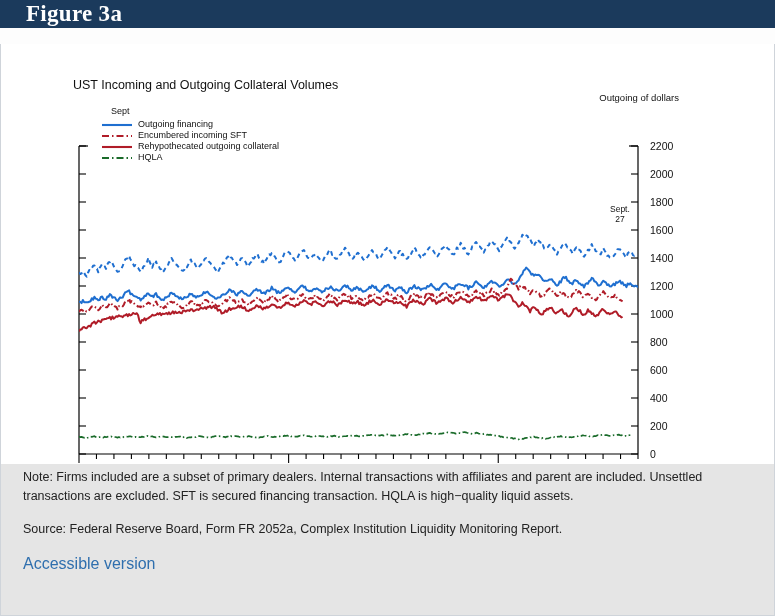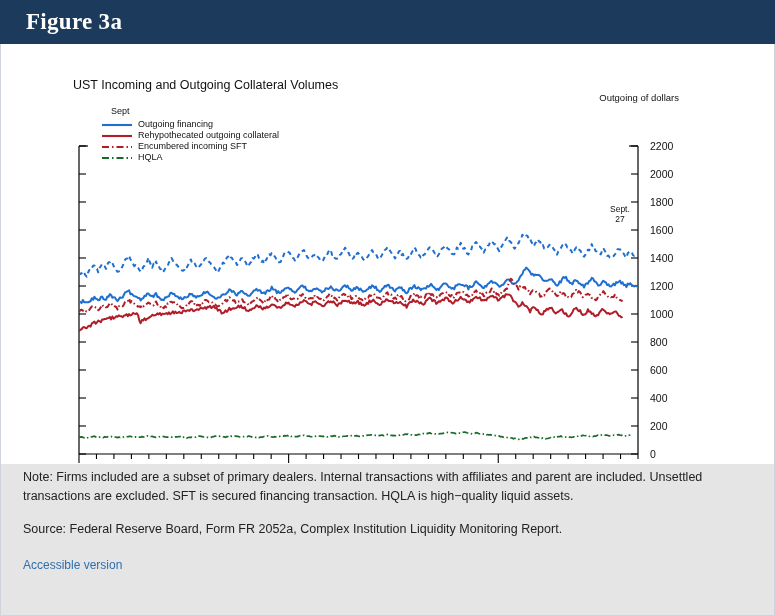--- a/index.html
+++ b/index.html
@@ -10,21 +10,21 @@
     -webkit-font-smoothing:antialiased;
   }
   .figure-card{
     position:relative;
     width:775px;height:616px;
     box-sizing:border-box;
     background:#fdfdfd;
   }
   .figure-header{
     position:absolute;left:0;top:0;
-    width:775px;height:44px;
+    width:775px;height:28px;
     background:#1b3a5c;
     display:flex;align-items:center;
   }
   .figure-header-title{
     color:#ffffff;
     font-family:"Liberation Serif", serif;
     font-size:23px;
     font-weight:700;
     letter-spacing:.3px;
     padding-left:26px;
@@ -85,21 +85,21 @@
   }
   .note-text{
     font-size:12.5px;color:#222;line-height:19px;
     margin:0 0 14px 0;
   }
   .source-text{
     font-size:12.5px;color:#222;line-height:19px;
     margin:0 0 16px 0;
   }
   .accessible-link{
-    font-size:12px;color:#2f6fae;
+    font-size:16px;color:#2f6fae;
     text-decoration:none;cursor:pointer;
   }
 </style>
 </head>
 <body>
 
 <div class="figure-card">
 
   <div class="figure-header">
     <div class="figure-header-title">Figure 3a</div>
@@ -117,29 +117,29 @@
 
       <div class="legend" id="legend-root">
           <div class="legend-row">
             <span class="legend-swatch"><svg width="30" height="10">
                 <line x1="0" y1="5" x2="30" y2="5" stroke="#1f6fd0" stroke-width="2.1"></line>
               </svg></span>
             <span class="legend-text">Outgoing financing</span>
           </div>
           <div class="legend-row">
             <span class="legend-swatch"><svg width="30" height="10">
+                <line x1="0" y1="5" x2="30" y2="5" stroke="#b01c28" stroke-width="2.1" stroke-dasharray="7,3,1.5,3"></line>
+              </svg></span>
+            <span class="legend-text">Encumbered incoming SFT</span>
+          </div>
+          <div class="legend-row">
+            <span class="legend-swatch"><svg width="30" height="10">
                 <line x1="0" y1="5" x2="30" y2="5" stroke="#b01c28" stroke-width="2.1"></line>
               </svg></span>
             <span class="legend-text">Rehypothecated outgoing collateral</span>
-          </div>
-          <div class="legend-row">
-            <span class="legend-swatch"><svg width="30" height="10">
-                <line x1="0" y1="5" x2="30" y2="5" stroke="#b01c28" stroke-width="2.1" stroke-dasharray="7,3,1.5,3"></line>
-              </svg></span>
-            <span class="legend-text">Encumbered incoming SFT</span>
           </div>
           <div class="legend-row">
             <span class="legend-swatch"><svg width="30" height="10">
                 <line x1="0" y1="5" x2="30" y2="5" stroke="#1a6b2a" stroke-width="2.1" stroke-dasharray="7,3,1.5,3"></line>
               </svg></span>
             <span class="legend-text">HQLA</span>
           </div>
         </div>
 
       <div class="annot-sept">

